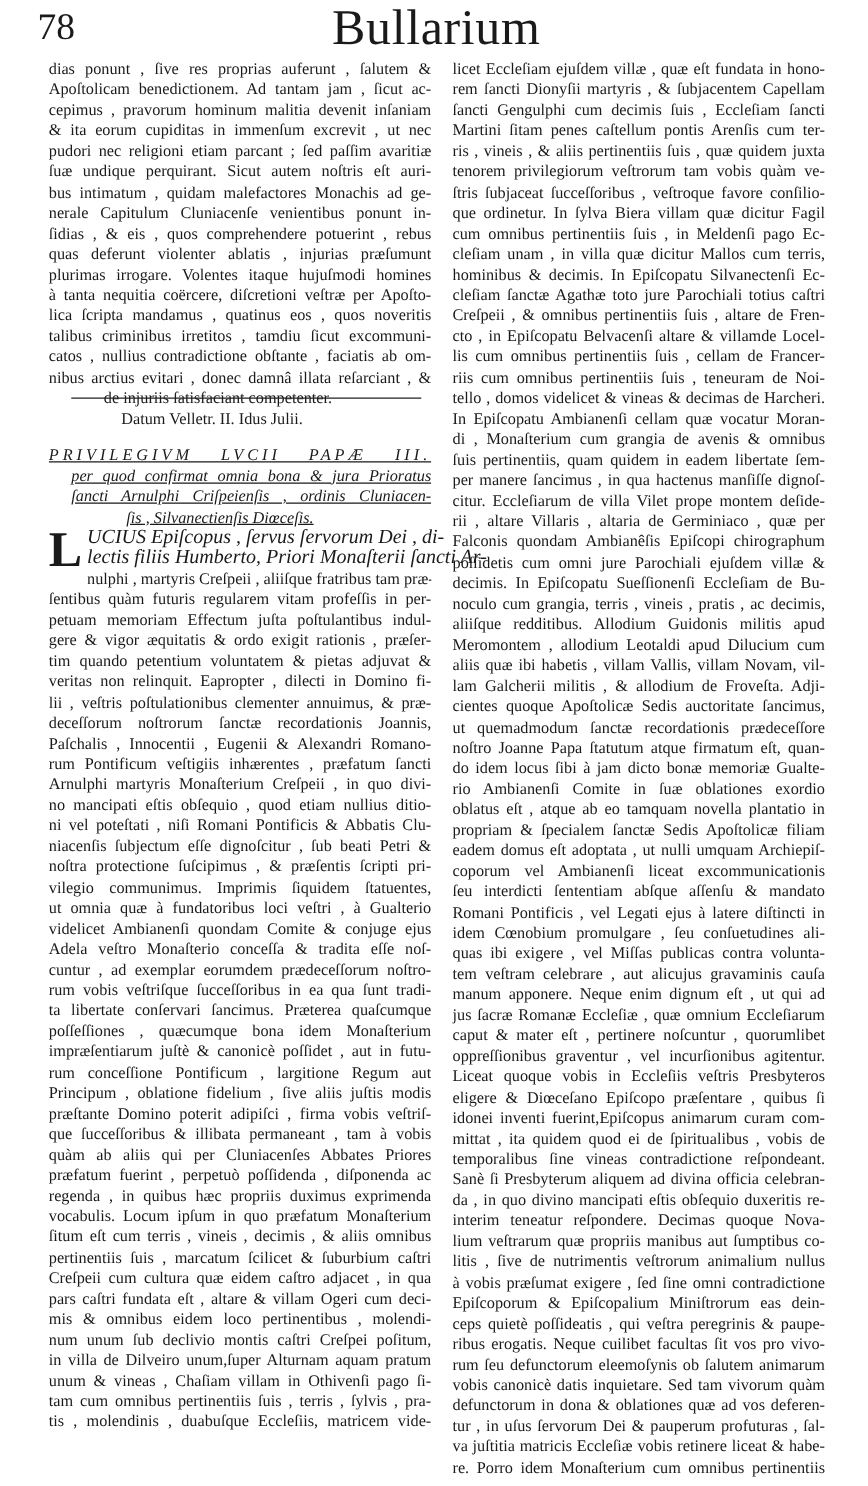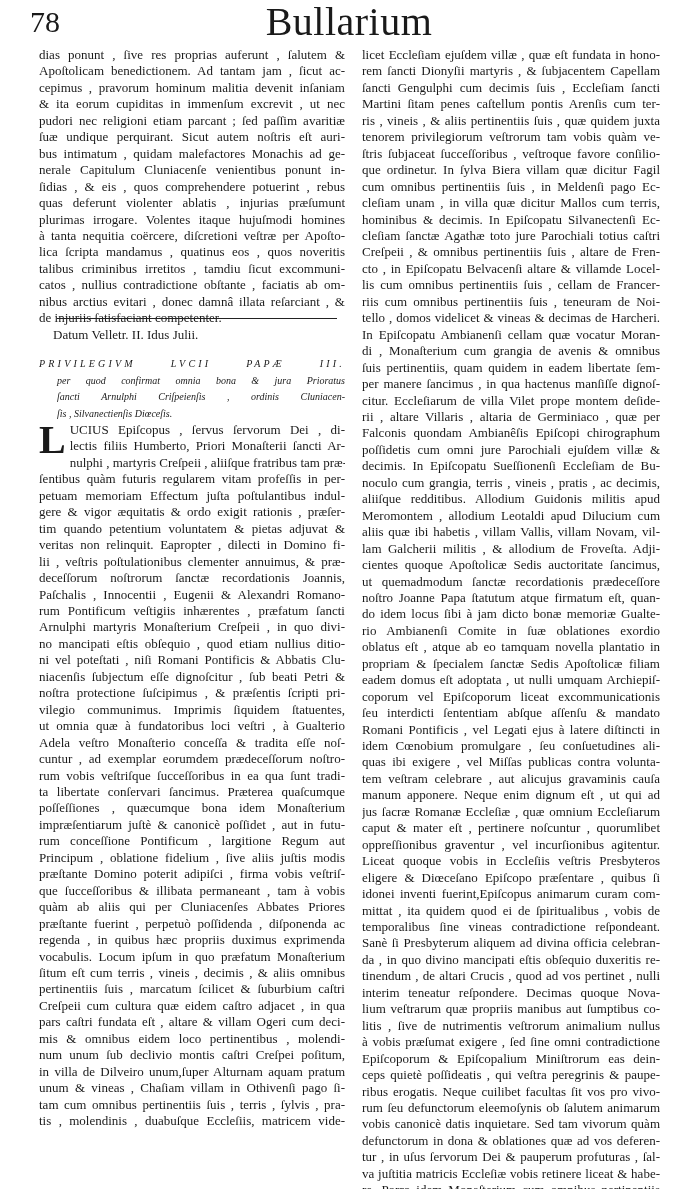--- a/index.html
+++ b/index.html
@@ -6,30 +6,30 @@
   body { width:694px; height:1189px; position:relative; overflow:hidden;
          font-family:"Liberation Serif","DejaVu Serif",serif; color:#1a1a1a; }
   .page-num { position:absolute; left:30px; top:6px; font-size:30px; line-height:32px; }
   .running-title { position:absolute; left:0; right:0; top:0px; text-align:center;
                    font-size:40px; line-height:44px; letter-spacing:0.5px; padding-left:4px; }
   .col { position:absolute; top:47px; }
   .col-left { left:39px; width:306px; }
   .col-right { left:362px; width:298px; }
   .line { display:block; white-space:nowrap; font-size:13px; line-height:16.45px;
           text-align:justify; text-align-last:justify; overflow:hidden; }
-  .line.last { text-align-last:left; }
+  .line.last { text-align-last:left;margin-left:44px; }
   .indent { padding-left:14px; }
   .rule { position:absolute; left:57px; width:280px; top:318px; height:0;
           border-top:1.5px solid #222; }
   .heading { position:absolute; left:39px; top:356px; width:306px; font-style:italic; }
-  .heading .line { font-size:10px; line-height:16.5px; padding-left:18px; }
+  .heading .line { font-size:13px; line-height:16.5px; padding-left:18px;text-decoration:underline; }
   .heading .line.first { padding-left:0; letter-spacing:3.2px; }
   .body2 { position:absolute; left:39px; top:422px; width:306px; }
   .dropcap { float:left; font-size:40px; line-height:34px; margin:1px 4px 0 0; font-weight:bold; }
-  .cap-line { display:block; white-space:nowrap; font-size:13px; line-height:16.45px; text-align:justify; text-align-last:justify; }
+  .cap-line { display:block; white-space:nowrap; font-size:16px; line-height:16.45px; text-align:justify; text-align-last:justify;font-style:italic; }
 </style>
 </head>
 <body>
 
 <div class="page-num">78</div>
 <div class="running-title">Bullarium</div>
 
 <div class="col col-left" id="left-top">
     <span class="line ">dias ponunt , ſive res proprias auferunt , ſalutem &amp;</span>
     <span class="line ">Apoſtolicam benedictionem. Ad tantam jam , ſicut ac-</span>
@@ -71,32 +71,33 @@
     <span class="line ">deceſſorum noſtrorum ſanctæ recordationis Joannis,</span>
     <span class="line ">Paſchalis , Innocentii , Eugenii &amp; Alexandri Romano-</span>
     <span class="line ">rum Pontificum veſtigiis inhærentes , præfatum ſancti</span>
     <span class="line ">Arnulphi martyris Monaſterium Creſpeii , in quo divi-</span>
     <span class="line ">no mancipati eſtis obſequio , quod etiam nullius ditio-</span>
     <span class="line ">ni vel poteſtati , niſi Romani Pontificis &amp; Abbatis Clu-</span>
     <span class="line ">niacenſis ſubjectum eſſe dignoſcitur , ſub beati Petri &amp;</span>
     <span class="line ">noſtra protectione ſuſcipimus , &amp; præſentis ſcripti pri-</span>
     <span class="line ">vilegio communimus. Imprimis ſiquidem ſtatuentes,</span>
     <span class="line ">ut omnia quæ à fundatoribus loci veſtri , à Gualterio</span>
+    <span class="line ">videlicet Ambianenſi quondam Comite &amp; conjuge ejus</span>
     <span class="line ">Adela veſtro Monaſterio conceſſa &amp; tradita eſſe noſ-</span>
     <span class="line ">cuntur , ad exemplar eorumdem prædeceſſorum noſtro-</span>
     <span class="line ">rum vobis veſtriſque ſucceſſoribus in ea qua ſunt tradi-</span>
     <span class="line ">ta libertate conſervari ſancimus. Præterea quaſcumque</span>
     <span class="line ">poſſeſſiones , quæcumque bona idem Monaſterium</span>
     <span class="line ">impræſentiarum juſtè &amp; canonicè poſſidet , aut in futu-</span>
     <span class="line ">rum conceſſione Pontificum , largitione Regum aut</span>
     <span class="line ">Principum , oblatione fidelium , ſive aliis juſtis modis</span>
     <span class="line ">præſtante Domino poterit adipiſci , firma vobis veſtriſ-</span>
     <span class="line ">que ſucceſſoribus &amp; illibata permaneant , tam à vobis</span>
     <span class="line ">quàm ab aliis qui per Cluniacenſes Abbates Priores</span>
-    <span class="line ">præſtante fuerint , perpetuò poſſidenda , diſponenda ac</span>
+    <span class="line ">præfatum fuerint , perpetuò poſſidenda , diſponenda ac</span>
     <span class="line ">regenda , in quibus hæc propriis duximus exprimenda</span>
     <span class="line ">vocabulis. Locum ipſum in quo præfatum Monaſterium</span>
     <span class="line ">ſitum eſt cum terris , vineis , decimis , &amp; aliis omnibus</span>
     <span class="line ">pertinentiis ſuis , marcatum ſcilicet &amp; ſuburbium caſtri</span>
     <span class="line ">Creſpeii cum cultura quæ eidem caſtro adjacet , in qua</span>
     <span class="line ">pars caſtri fundata eſt , altare &amp; villam Ogeri cum deci-</span>
     <span class="line ">mis &amp; omnibus eidem loco pertinentibus , molendi-</span>
     <span class="line ">num unum ſub declivio montis caſtri Creſpei poſitum,</span>
     <span class="line ">in villa de Dilveiro unum,ſuper Alturnam aquam pratum</span>
     <span class="line ">unum &amp; vineas , Chaſiam villam in Othivenſi pago ſi-</span>
@@ -136,38 +137,37 @@
     <span class="line ">aliis quæ ibi habetis , villam Vallis, villam Novam, vil-</span>
     <span class="line ">lam Galcherii militis , &amp; allodium de Froveſta. Adji-</span>
     <span class="line ">cientes quoque Apoſtolicæ Sedis auctoritate ſancimus,</span>
     <span class="line ">ut quemadmodum ſanctæ recordationis prædeceſſore</span>
     <span class="line ">noſtro Joanne Papa ſtatutum atque firmatum eſt, quan-</span>
     <span class="line ">do idem locus ſibi à jam dicto bonæ memoriæ Gualte-</span>
     <span class="line ">rio Ambianenſi Comite in ſuæ oblationes exordio</span>
     <span class="line ">oblatus eſt , atque ab eo tamquam novella plantatio in</span>
     <span class="line ">propriam &amp; ſpecialem ſanctæ Sedis Apoſtolicæ filiam</span>
     <span class="line ">eadem domus eſt adoptata , ut nulli umquam Archiepiſ-</span>
-    <span class="line ">coporum vel Epiſcoporum liceat excommunicationis</span>
+    <span class="line ">coporum vel Ambianenſi liceat excommunicationis</span>
     <span class="line ">ſeu interdicti ſententiam abſque aſſenſu &amp; mandato</span>
     <span class="line ">Romani Pontificis , vel Legati ejus à latere diſtincti in</span>
     <span class="line ">idem Cœnobium promulgare , ſeu conſuetudines ali-</span>
     <span class="line ">quas ibi exigere , vel Miſſas publicas contra volunta-</span>
     <span class="line ">tem veſtram celebrare , aut alicujus gravaminis cauſa</span>
     <span class="line ">manum apponere. Neque enim dignum eſt , ut qui ad</span>
     <span class="line ">jus ſacræ Romanæ Eccleſiæ , quæ omnium Eccleſiarum</span>
     <span class="line ">caput &amp; mater eſt , pertinere noſcuntur , quorumlibet</span>
     <span class="line ">oppreſſionibus graventur , vel incurſionibus agitentur.</span>
     <span class="line ">Liceat quoque vobis in Eccleſiis veſtris Presbyteros</span>
     <span class="line ">eligere &amp; Diœceſano Epiſcopo præſentare , quibus ſi</span>
     <span class="line ">idonei inventi fuerint,Epiſcopus animarum curam com-</span>
     <span class="line ">mittat , ita quidem quod ei de ſpiritualibus , vobis de</span>
     <span class="line ">temporalibus ſine vineas contradictione reſpondeant.</span>
     <span class="line ">Sanè ſi Presbyterum aliquem ad divina officia celebran-</span>
     <span class="line ">da , in quo divino mancipati eſtis obſequio duxeritis re-</span>
-    <span class="line ">tinendum , de altari Crucis , quod ad vos pertinet , nulli</span>
     <span class="line ">interim teneatur reſpondere. Decimas quoque Nova-</span>
     <span class="line ">lium veſtrarum quæ propriis manibus aut ſumptibus co-</span>
     <span class="line ">litis , ſive de nutrimentis veſtrorum animalium nullus</span>
     <span class="line ">à vobis præſumat exigere , ſed ſine omni contradictione</span>
     <span class="line ">Epiſcoporum &amp; Epiſcopalium Miniſtrorum eas dein-</span>
     <span class="line ">ceps quietè poſſideatis , qui veſtra peregrinis &amp; paupe-</span>
     <span class="line ">ribus erogatis. Neque cuilibet facultas ſit vos pro vivo-</span>
     <span class="line ">rum ſeu defunctorum eleemoſynis ob ſalutem animarum</span>
     <span class="line ">vobis canonicè datis inquietare. Sed tam vivorum quàm</span>
     <span class="line ">defunctorum in dona &amp; oblationes quæ ad vos deferen-</span>

